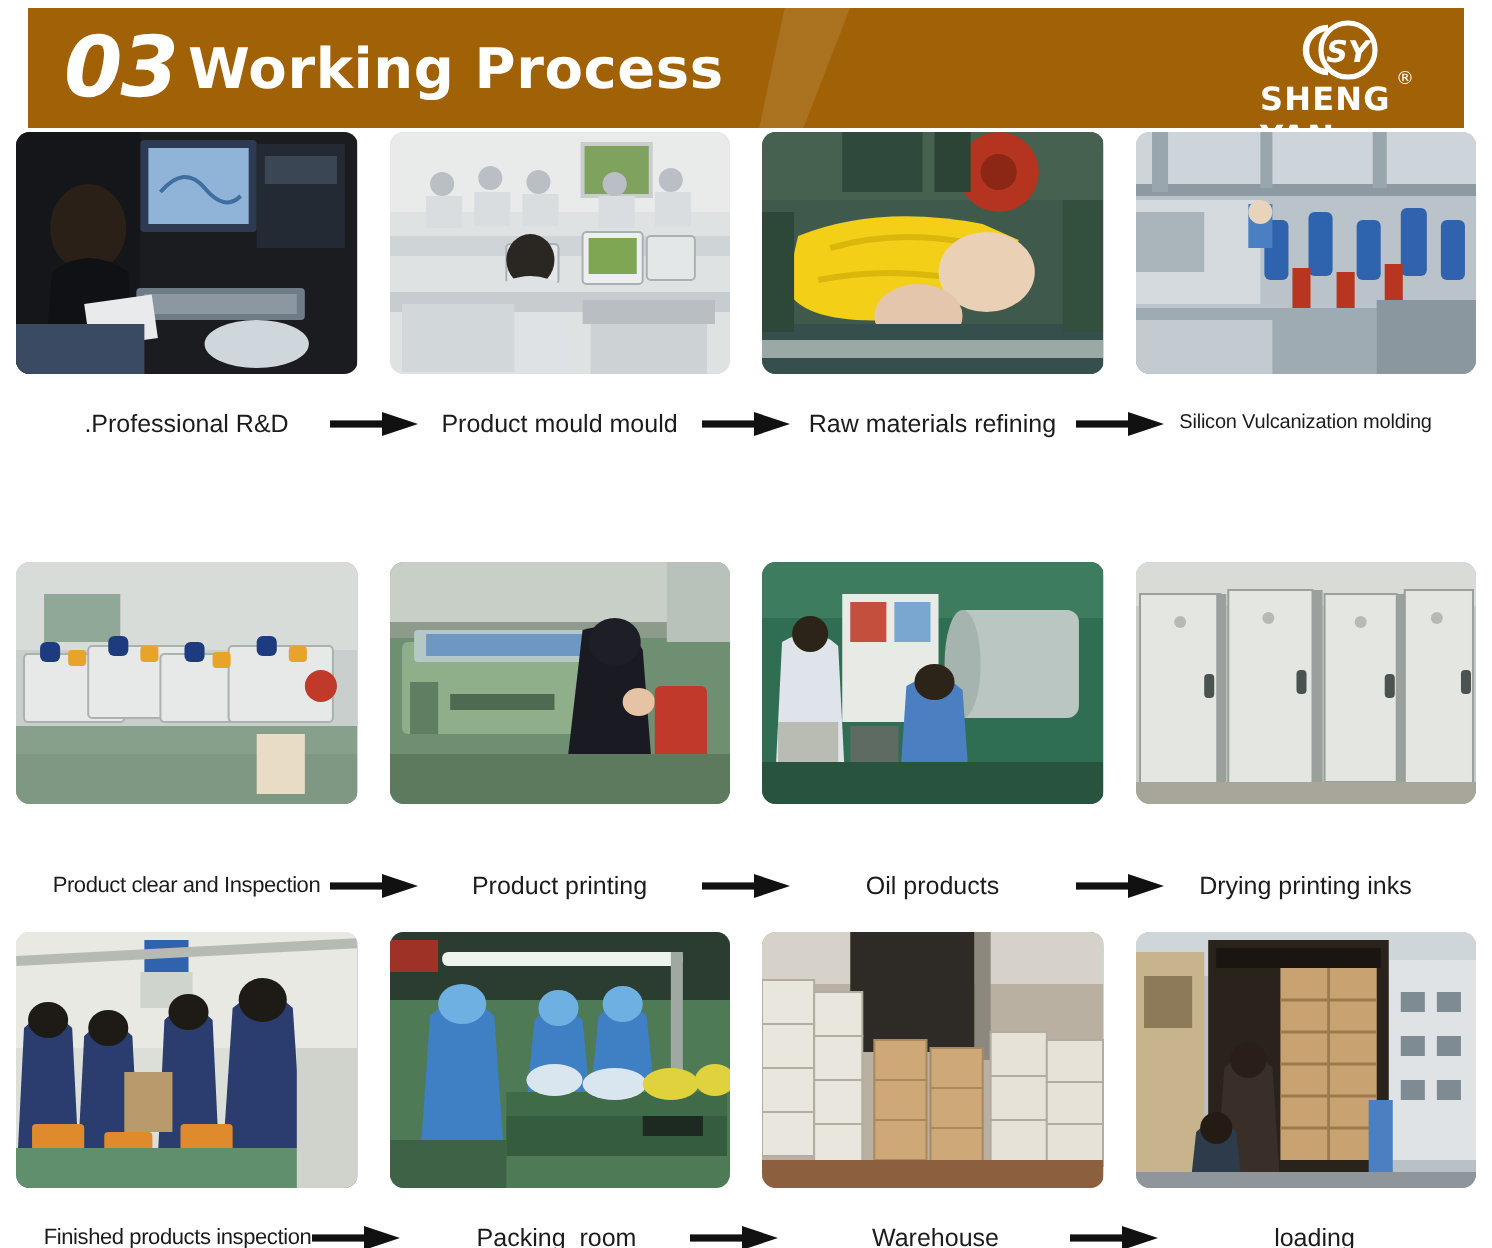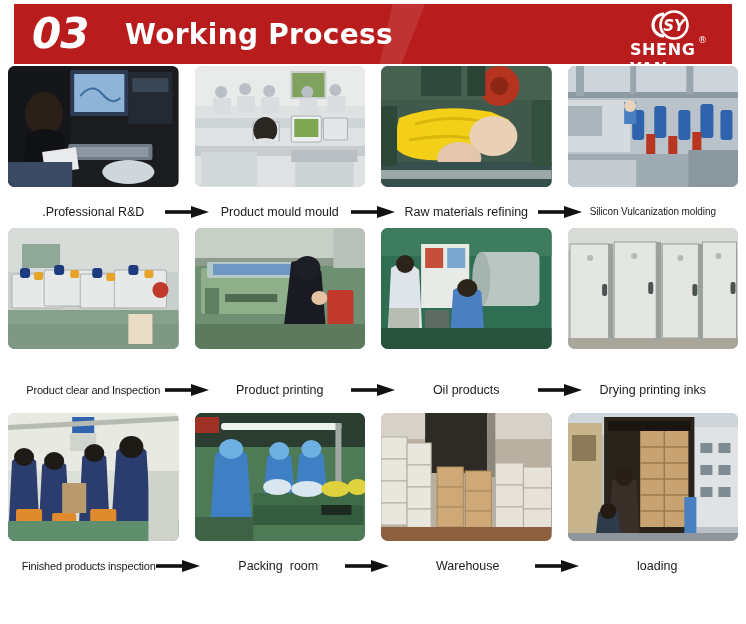--- a/index.html
+++ b/index.html
@@ -12,21 +12,21 @@
   .page{
     position:relative;
     width:746px;height:624px;
     background:#ffffff;
     box-sizing:border-box;
   }
 
   
   .header{
     position:absolute;left:14px;top:4px;width:718px;height:60px;
-    background:#b91c1c;
+    background:#a16207;
     overflow:hidden;
   }
   .header::after{
     content:"";position:absolute;top:0;left:372px;width:70px;height:60px;
     background:linear-gradient(100deg,rgba(255,255,255,.10) 0%,rgba(255,255,255,.10) 40%,rgba(255,255,255,0) 41%);
     transform:skewX(-12deg);
     pointer-events:none;
   }
   .hdr-num{
     position:absolute;left:18px;top:4px;
@@ -39,21 +39,20 @@
     line-height:52px;
   }
   .hdr-title{
     position:absolute;left:80px;top:10px;
     color:#ffffff;
     font-size:28px;
     font-weight:bold;
     line-height:42px;
     letter-spacing:.3px;
     font-family:"DejaVu Sans",sans-serif;
-    margin-left:31px;
   }
 
   
   .logo{
     position:absolute;right:14px;top:5px;width:96px;height:52px;
   }
   .logo-mark{
     position:absolute;left:22px;top:1px;width:58px;height:30px;
   }
   .logo-mark svg{display:block;}
@@ -67,21 +66,21 @@
   }
   .logo-reg{
     position:absolute;left:76px;top:26px;
     color:#ffffff;font-size:9px;
     font-family:"DejaVu Sans",sans-serif;
   }
 
   
   .grid{position:absolute;left:0;top:66px;width:746px;}
   .row{position:relative;width:746px;}
-  .r1{height:162px;}
+  .r1{height:215px;}
   .r2{height:185px;}
   .r3{height:188px;}
 
   .cells{position:absolute;left:0;top:0;width:746px;display:flex;}
   .cell{width:186.5px;box-sizing:border-box;padding:0 8px;}
   .photo{
     width:100%;height:121px;
     border-radius:7px;
     overflow:hidden;
     position:relative;

